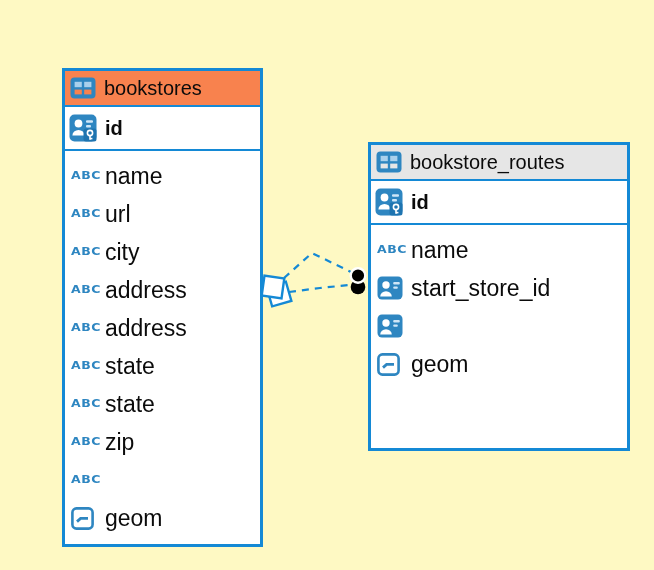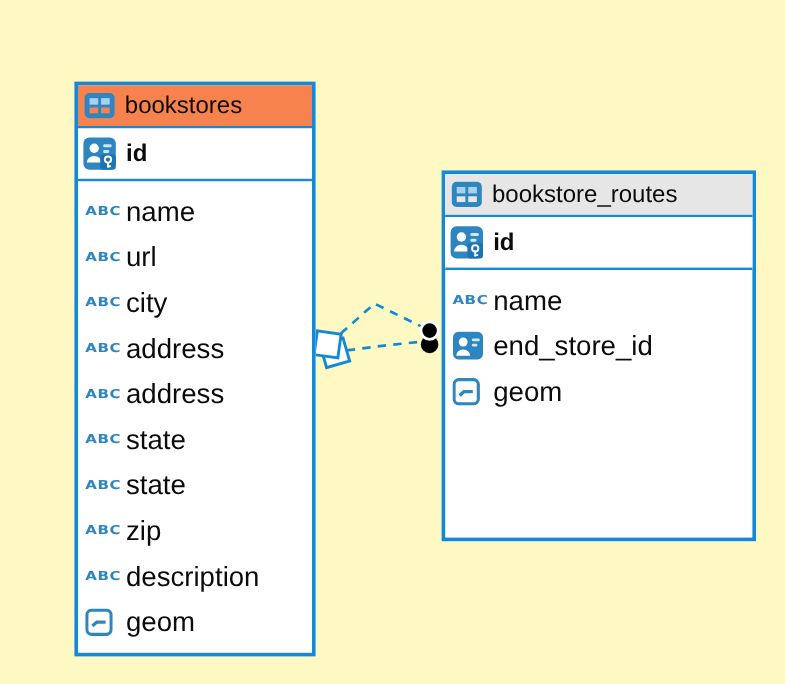--- a/index.html
+++ b/index.html
@@ -131,21 +131,20 @@
         <div class="row">
           <span class="cicon">
             <span class="abc">ABC</span>
           </span>
           <span class="clabel">zip</span>
         </div>
         <div class="row">
           <span class="cicon">
             <span class="abc">ABC</span>
           </span>
-          <span class="clabel">description</span>
         </div>
         <div class="row">
           <span class="cicon">
             <svg width="23" height="23" viewBox="0 0 23 23">
               <rect x="1.4" y="1.4" width="20.2" height="20.2" rx="4" fill="#ffffff" stroke="#2E86C1" stroke-width="2.6"></rect>
               <path d="M6 14.6 L9.6 11.4 H17" fill="none" stroke="#2E86C1" stroke-width="2.8"></path>
             </svg>
           </span>
           <span class="clabel">geom</span>
         </div>
@@ -191,21 +190,32 @@
         <div class="row">
           <span class="cicon">
             <svg width="26" height="24" viewBox="0 0 26 24">
               <rect x="0.5" y="0.5" width="25" height="23" rx="4.5" fill="#2E86C1"></rect>
               <circle cx="9" cy="9" r="3.7" fill="#ffffff"></circle>
               <path d="M3.2 20.5 a5.8 5.3 0 0 1 11.6 0 Z" fill="#ffffff"></path>
               <rect x="16.2" y="6" width="6.6" height="2.4" rx="1" fill="#CFE6F7"></rect>
               <rect x="16.2" y="10.4" width="4.6" height="2.4" rx="1" fill="#CFE6F7"></rect>
             </svg>
           </span>
-          <span class="clabel">end_store_id</span>
+          <span class="clabel">start_store_id</span>
+        </div>
+        <div class="row">
+          <span class="cicon">
+            <svg width="26" height="24" viewBox="0 0 26 24">
+              <rect x="0.5" y="0.5" width="25" height="23" rx="4.5" fill="#2E86C1"></rect>
+              <circle cx="9" cy="9" r="3.7" fill="#ffffff"></circle>
+              <path d="M3.2 20.5 a5.8 5.3 0 0 1 11.6 0 Z" fill="#ffffff"></path>
+              <rect x="16.2" y="6" width="6.6" height="2.4" rx="1" fill="#CFE6F7"></rect>
+              <rect x="16.2" y="10.4" width="4.6" height="2.4" rx="1" fill="#CFE6F7"></rect>
+            </svg>
+          </span>
         </div>
         <div class="row">
           <span class="cicon">
             <svg width="23" height="23" viewBox="0 0 23 23">
               <rect x="1.4" y="1.4" width="20.2" height="20.2" rx="4" fill="#ffffff" stroke="#2E86C1" stroke-width="2.6"></rect>
               <path d="M6 14.6 L9.6 11.4 H17" fill="none" stroke="#2E86C1" stroke-width="2.8"></path>
             </svg>
           </span>
           <span class="clabel">geom</span>
         </div>

